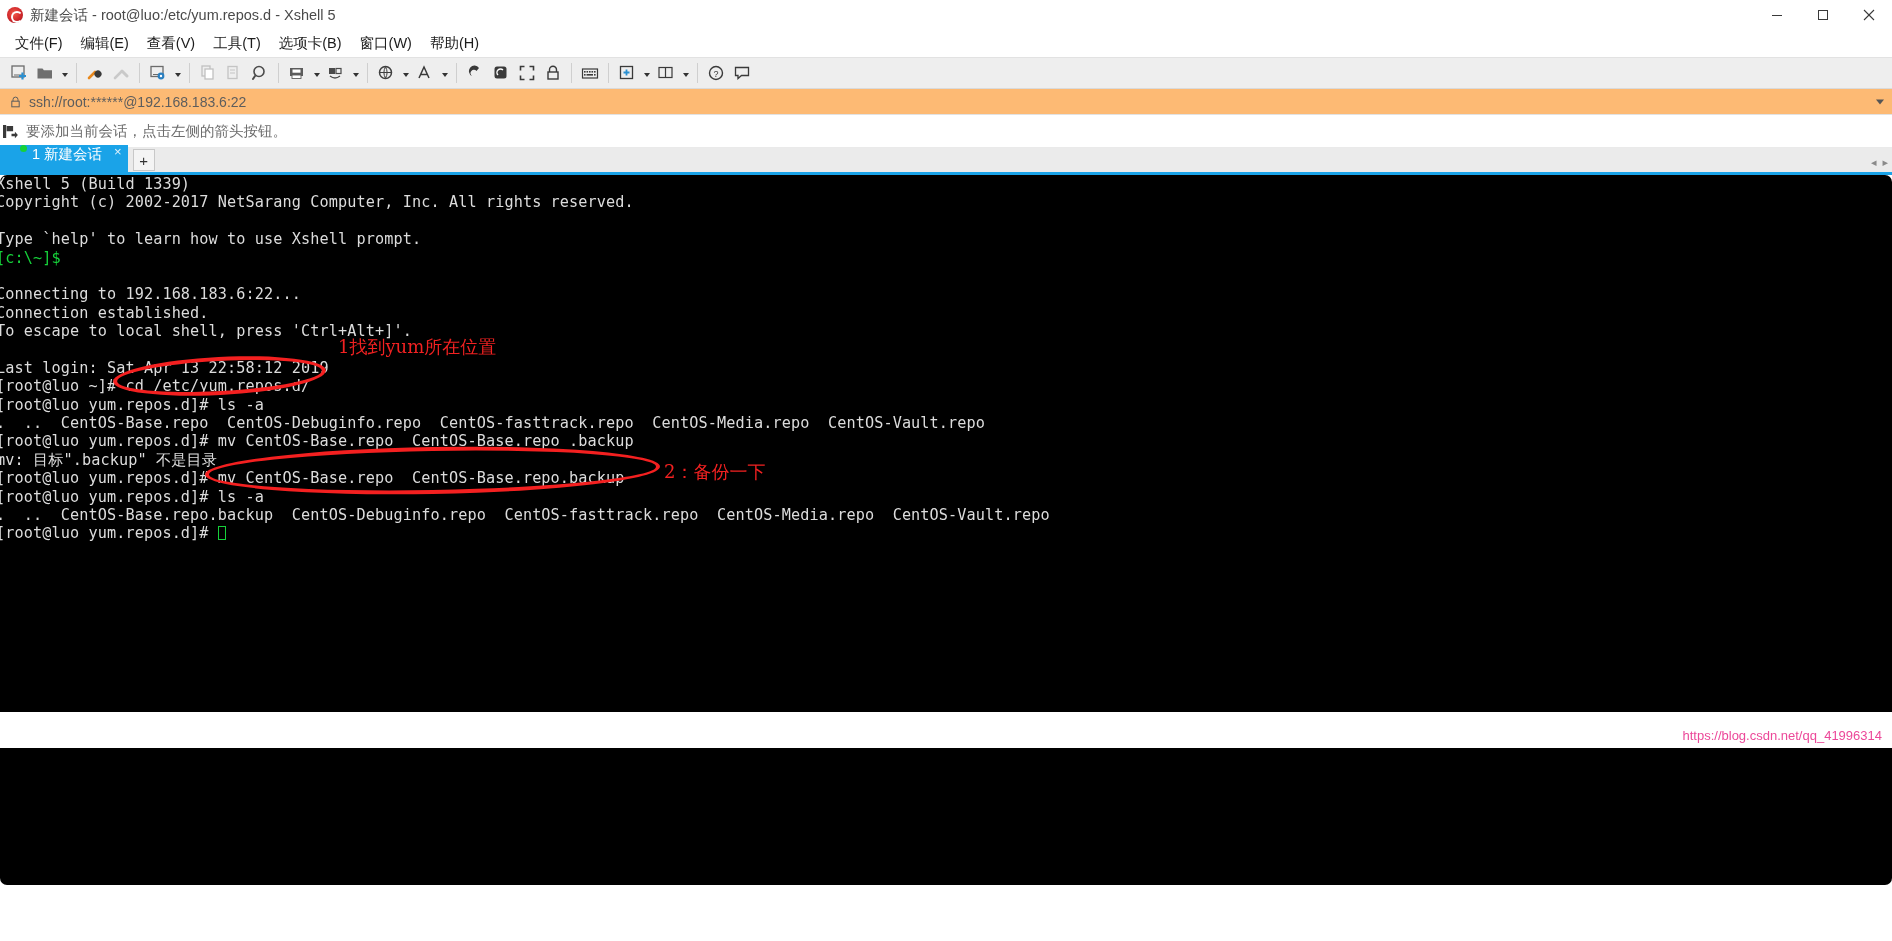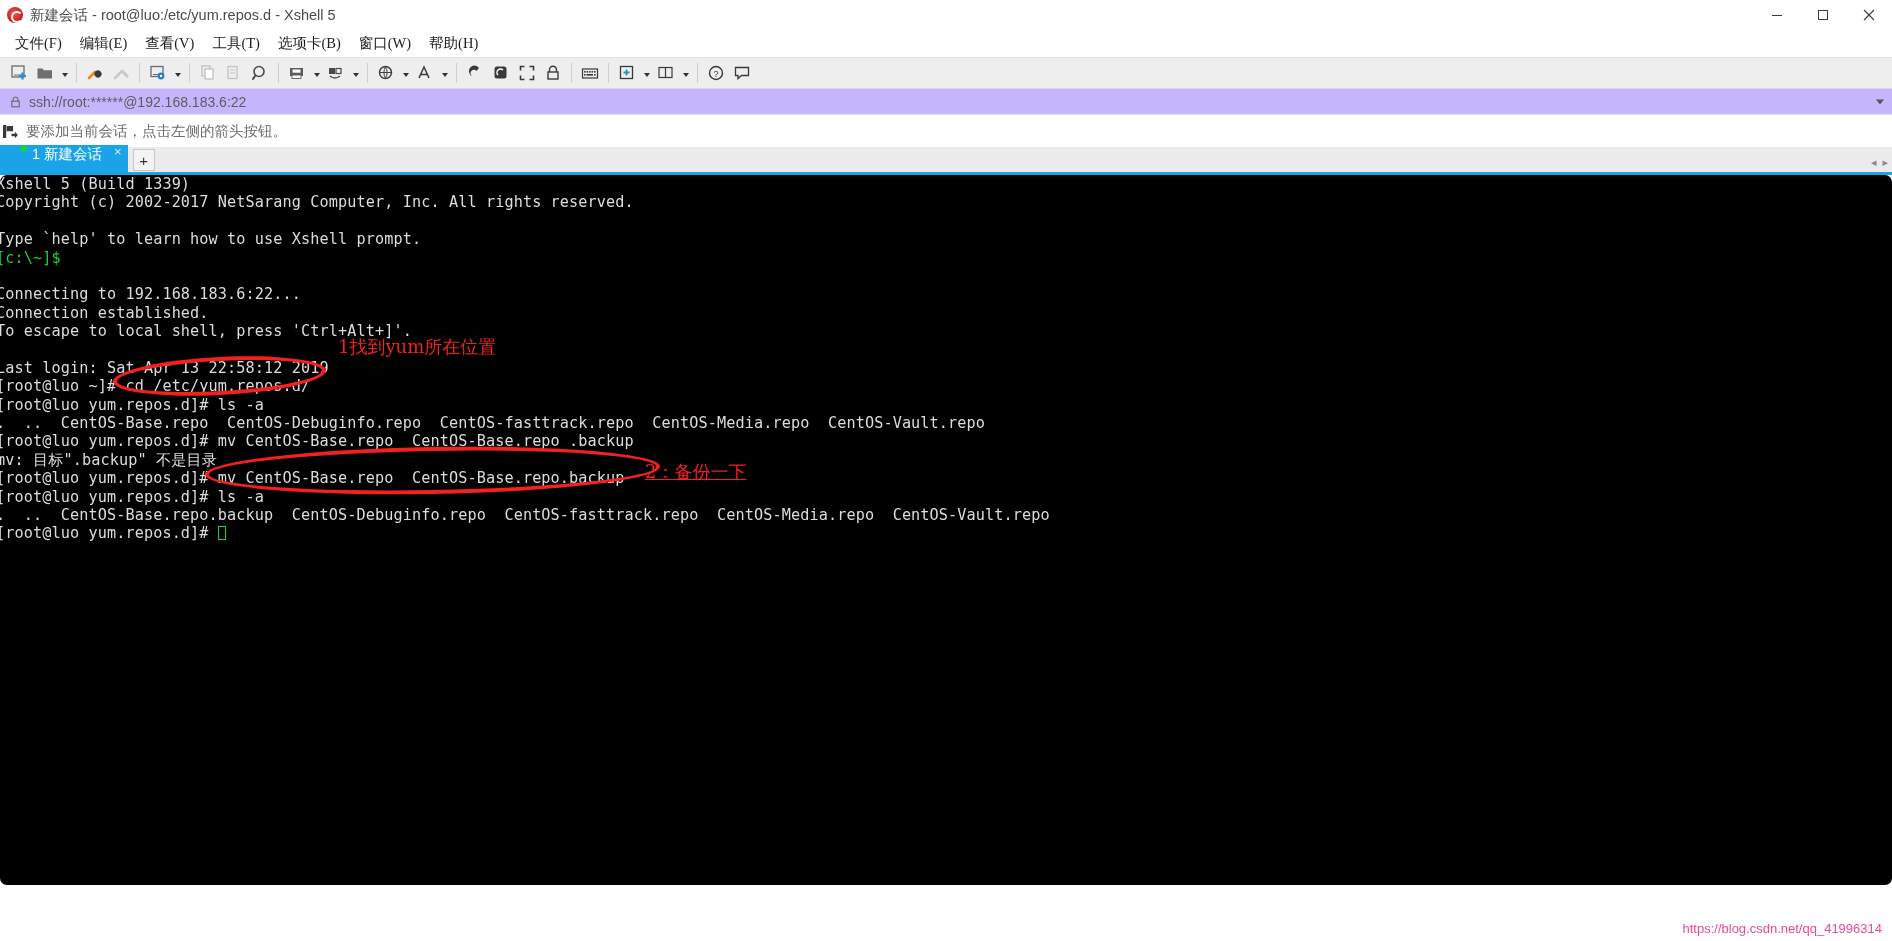--- a/index.html
+++ b/index.html
@@ -4,21 +4,21 @@
 <style>
   * { box-sizing: border-box; margin: 0; padding: 0; }
   html, body {
     width: 1892px; height: 941px;
     overflow: hidden;
     background: #ffffff;
     font-family: "Liberation Sans", sans-serif;
   }
   .app {
     position: relative;
-    width: 1892px; height: 941px;
+    width: 1892px; height: 748px;
     background: #ffffff;
   }
 
   
   .titlebar {
     position: relative;
     height: 30px;
     background: #ffffff;
     display: flex;
     align-items: center;
@@ -67,21 +67,20 @@
     background: #ffffff;
     display: flex;
     align-items: center;
     padding-left: 6px;
     font-size: 14.5px;
     color: #1c1c1c;
   }
   .menu-item {
     padding: 3px 9px;
     white-space: nowrap;
-    font-family: Liberation Serif, serif;
   }
 
   
   .toolbar {
     height: 32px;
     background: #eeeeee;
     border-top: 1px solid #e2e2e2;
     border-bottom: 1px solid #dadada;
     display: flex;
     align-items: center;
@@ -108,21 +107,21 @@
   }
   .tb-sep {
     width: 1px; height: 20px;
     background: #cfcfcf;
     margin: 0 5px;
   }
 
   
   .addressbar {
     height: 26px;
-    background: #c4b5fd;
+    background: #fdba74;
     border-bottom: 1px solid #e2e2e2;
     display: flex;
     align-items: center;
     padding-left: 8px;
     position: relative;
   }
   .addr-lock {
     width: 14px; height: 14px;
     margin-right: 7px;
     display: flex; align-items: center; justify-content: center;
@@ -504,20 +503,20 @@
     </div>
   </div>
 
   <div class="terminal">
     <div class="term-lines" id="term-lines"><div class="term-line">Xshell 5 (Build 1339)</div><div class="term-line">Copyright (c) 2002-2017 NetSarang Computer, Inc. All rights reserved.</div><div class="term-line"></div><div class="term-line">Type `help' to learn how to use Xshell prompt.</div><div class="term-line green">[c:\~]$ </div><div class="term-line"></div><div class="term-line">Connecting to 192.168.183.6:22...</div><div class="term-line">Connection established.</div><div class="term-line">To escape to local shell, press 'Ctrl+Alt+]'.</div><div class="term-line"></div><div class="term-line">Last login: Sat Apr 13 22:58:12 2019</div><div class="term-line">[root@luo ~]# cd /etc/yum.repos.d/</div><div class="term-line">[root@luo yum.repos.d]# ls -a</div><div class="term-line">.  ..  CentOS-Base.repo  CentOS-Debuginfo.repo  CentOS-fasttrack.repo  CentOS-Media.repo  CentOS-Vault.repo</div><div class="term-line">[root@luo yum.repos.d]# mv CentOS-Base.repo  CentOS-Base.repo .backup</div><div class="term-line">mv: 目标".backup" 不是目录</div><div class="term-line">[root@luo yum.repos.d]# mv CentOS-Base.repo  CentOS-Base.repo.backup</div><div class="term-line">[root@luo yum.repos.d]# ls -a</div><div class="term-line">.  ..  CentOS-Base.repo.backup  CentOS-Debuginfo.repo  CentOS-fasttrack.repo  CentOS-Media.repo  CentOS-Vault.repo</div><div class="term-line">[root@luo yum.repos.d]# <span class="cursor"></span></div></div>
 
     <div class="annot-layer">
       <div class="ellipse" style="left:113px; top:182px; width:213px; height:38px; transform: rotate(-3deg);"></div>
       <div class="ellipse" style="left:205px; top:272px; width:455px; height:47px; transform: rotate(-1deg);"></div>
       <div class="annot-text" style="left:338px; top:160px;">1找到yum所在位置</div>
-      <div class="annot-text" style="left:645px; top:285px;text-decoration:underline;">2：备份一下</div>
+      <div class="annot-text" style="left:664px; top:285px;">2：备份一下</div>
     </div>
   </div>
 
   <div class="bottom-strip"></div>
   <div class="watermark">https://blog.csdn.net/qq_41996314</div>
 
 </div>
 
 </body></html>

